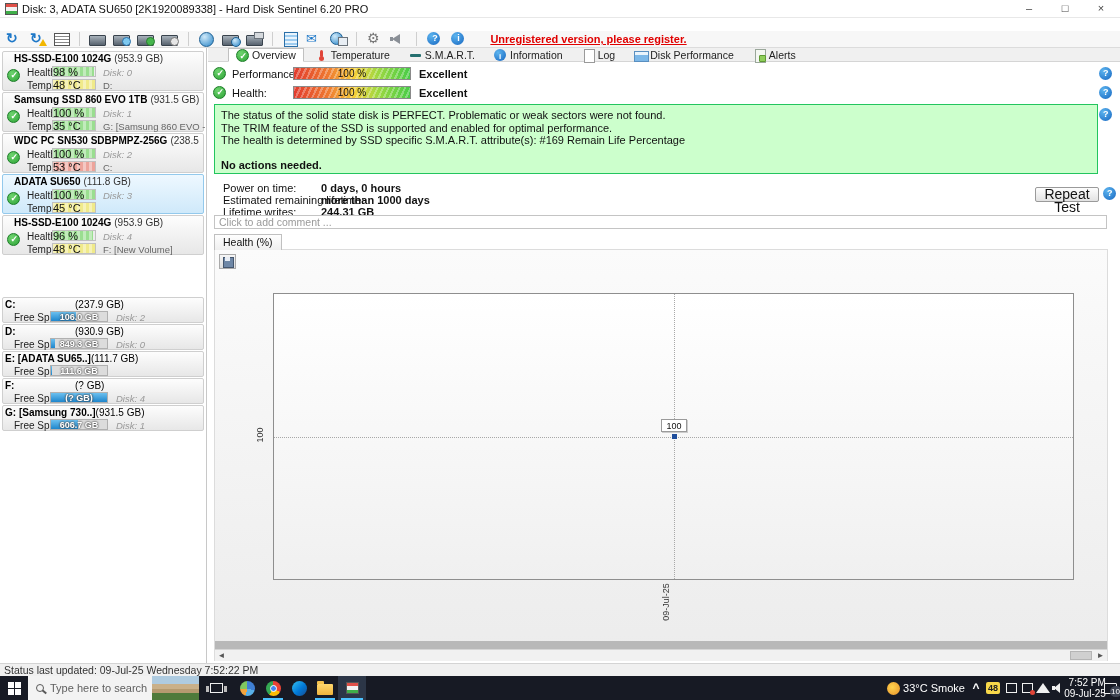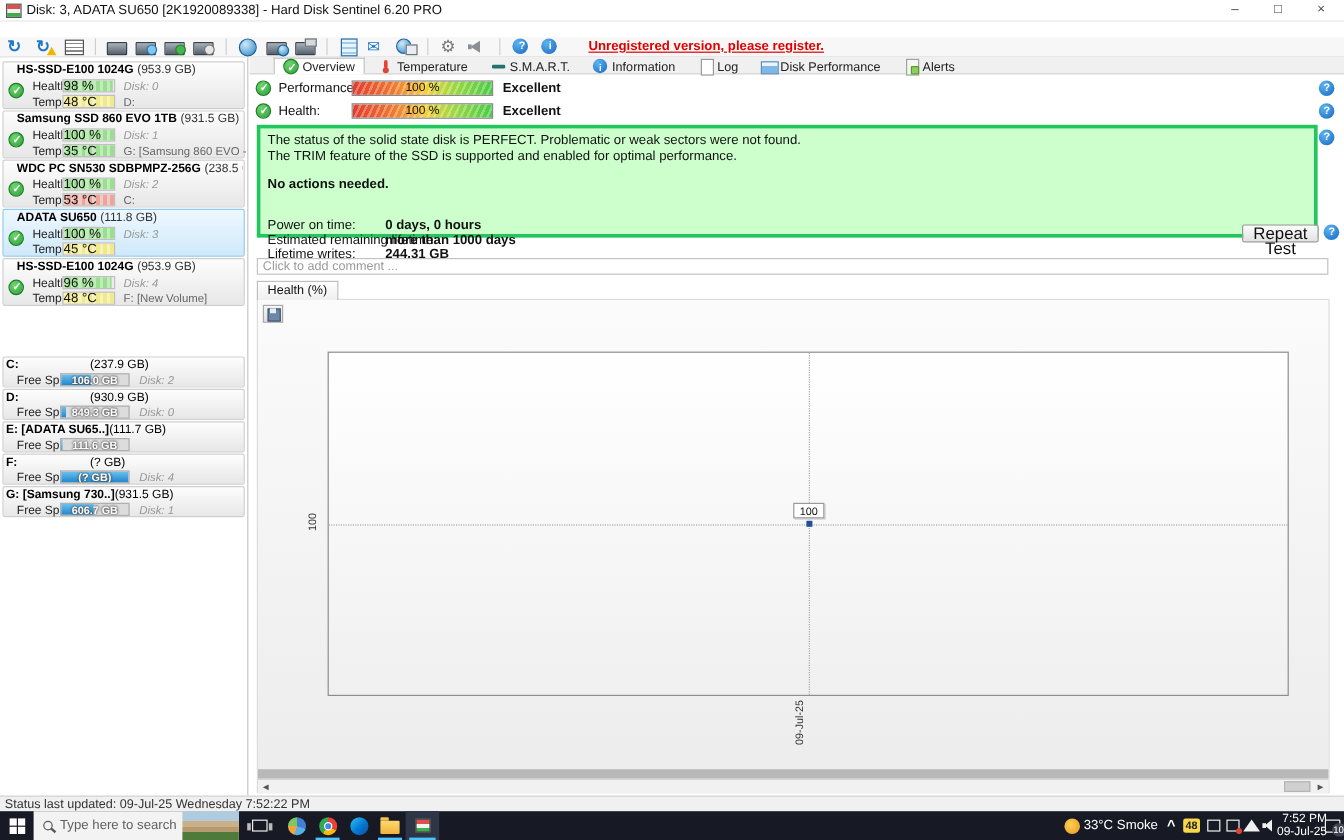--- a/index.html
+++ b/index.html
@@ -95,21 +95,21 @@
   .ti-log::before { content:""; position:absolute; left:2px; top:0; width:9px; height:12px; background:#fff; border:1px solid #9a9a9a; }
   .ti-chart::before { content:""; position:absolute; left:0; top:2px; width:13px; height:9px; border:1px solid #5a8fc0; background:linear-gradient(#eaf4fc 35%, #7db8e8 35%); }
   .ti-alerts::before { content:""; position:absolute; left:2px; top:0; width:9px; height:12px; background:#f4f7f2; border:1px solid #9aa79a; }
   .ti-alerts::after { content:""; position:absolute; right:0; bottom:0; width:5px; height:5px; background:#8fce5a; border:1px solid #5e9a32; border-radius:1px; }
 
   .row-label { position:absolute; font-size:11px; color:#111; }
   .gradbar { position:absolute; width:118px; height:13px; border:1px solid #8a8a8a; background:linear-gradient(90deg,#e23b2e,#ef7a2f 30%,#f7d038 52%,#9fd840 72%,#47cc47); }
   .gradbar::before { content:""; position:absolute; inset:0; background:repeating-linear-gradient(115deg, rgba(255,255,255,.3) 0 2px, rgba(255,255,255,0) 2px 5px); }
   .gradbar em { position:absolute; left:0; right:0; top:0; text-align:center; font-style:normal; font-size:10px; color:#111; line-height:12px; }
   .rating { position:absolute; font-weight:bold; font-size:11px; color:#111; }
-  .status-box { position:absolute; left:6px; top:56px; width:884px; height:94px; background:#ccffcc; border:3px solid #22c55e; padding:4px 6px; line-height:12.5px; color:#111; }
+  .status-box { position:absolute; left:6px; top:56px; width:884px; height:70px; background:#ccffcc; border:1px solid #22c55e; padding:4px 6px; line-height:12.5px; color:#111; }
   .status-box .action { font-weight:bold; margin-top:12px; }
   .stat-label { position:absolute; left:15px; font-size:11px; color:#111; }
   .stat-value { position:absolute; left:113px; font-size:11px; font-weight:bold; color:#111; }
   .btn { position:absolute; height:15px; font-size:14px; line-height:13px; text-align:center; background:linear-gradient(#fdfdfd,#e2e2e2); border:1px solid #9a9a9a; border-radius:2px; color:#111; }
   .comment { position:absolute; left:6px; top:167px; width:893px; height:14px; border:1px solid #c4c4c4; font-size:10.5px; padding:0 4px; color:#333; font-family:"Liberation Sans",sans-serif; }
   .comment::placeholder { color:#9a9a9a; }
 
   .chart-tab { position:absolute; left:6px; top:186px; height:16px; padding:0 8px; background:linear-gradient(#fefefe,#efefef); border:1px solid #c0c0c0; border-bottom:none; font-size:10.5px; line-height:15px; color:#111; z-index:2; }
   .chart-panel { position:absolute; left:6px; top:201px; width:894px; height:412px; background:linear-gradient(#fbfbfb,#ececec); border:1px solid #dcdcdc; }
   .save-btn { position:absolute; left:4px; top:4px; width:17px; height:15px; background:linear-gradient(#f6f6f6,#dedede); border:1px solid #aaa; }
@@ -397,20 +397,21 @@
     <span class="row-label" style="left:24px; top:39px;">Health:</span>
     <span class="gradbar" style="left:85px; top:38px;">
         <em>100 %</em>
       </span>
     <span class="rating" style="left:211px; top:39px;">Excellent</span>
     <span class="help-ic" style="left:891px; top:38px;"></span>
 
     <div class="status-box">
       <div>The status of the solid state disk is PERFECT. Problematic or weak sectors were not found.</div>
       <div>The TRIM feature of the SSD is supported and enabled for optimal performance.</div>
+      <div>The health is determined by SSD specific S.M.A.R.T. attribute(s):  #169 Remain Life Percentage</div>
       <div class="action">No actions needed.</div>
     </div>
     <span class="help-ic" style="left:891px; top:60px;"></span>
 
     <span class="stat-label" style="top:134px">Power on time:</span>
     <span class="stat-value" style="top:134px">0 days, 0 hours</span>
     <span class="stat-label" style="top:146px">Estimated remaining lifetime:</span>
     <span class="stat-value" style="top:146px">more than 1000 days</span>
     <span class="stat-label" style="top:158px">Lifetime writes:</span>
     <span class="stat-value" style="top:158px">244.31 GB</span>

